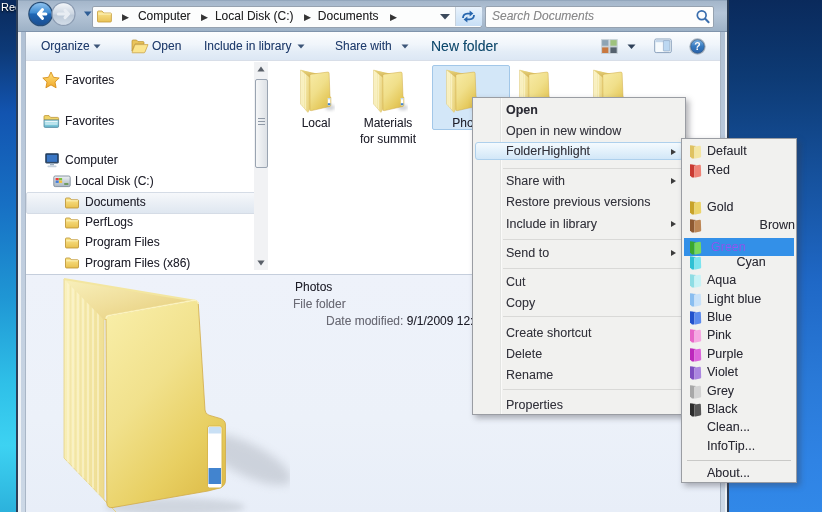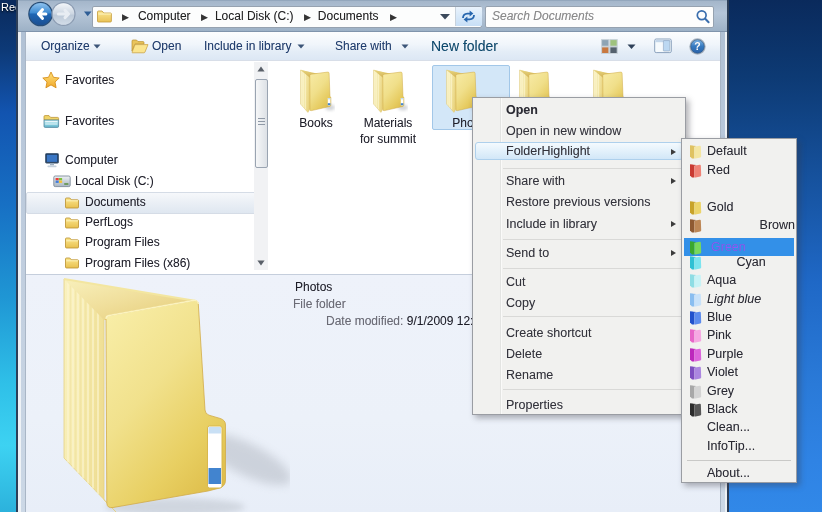--- a/index.html
+++ b/index.html
@@ -278,21 +278,21 @@
   </svg>
 <svg class="abs" style="left:445px;top:69px" width="36" height="44" viewBox="0 0 36 44">
     <use href="#folderstand"></use>
   </svg>
 <svg class="abs" style="left:518px;top:69px" width="36" height="44" viewBox="0 0 36 44">
     <use href="#folderstand"></use>
   </svg>
 <svg class="abs" style="left:592px;top:69px" width="36" height="44" viewBox="0 0 36 44">
     <use href="#folderstand"></use>
   </svg>
-<div class="abs txt" style="left:256px;top:116px;width:120px;text-align:center;font-size:12px;color:#1e1e28;">Books</div>
+<div class="abs txt" style="left:256px;top:116px;width:120px;text-align:center;font-size:12px;color:#1e1e28;">Local</div>
 <div class="abs txt" style="left:328px;top:116px;width:120px;text-align:center;font-size:12px;line-height:15.5px;color:#1e1e28;">Materials<br>for summit</div>
 <div class="abs txt" style="left:411px;top:116px;width:120px;text-align:center;font-size:12px;color:#1e1e28;">Photos</div>
 
 <svg class="abs" style="left:50px;top:274px" width="240" height="238" viewBox="0 0 240 238">
   <defs>
     <linearGradient id="bfbk" x1="0" y1="0" x2="1" y2="0.25">
       <stop offset="0" stop-color="#faf2c0"></stop>
         <stop offset="0.55" stop-color="#f3e6a2"></stop>
         <stop offset="1" stop-color="#ecd888"></stop>
     </linearGradient>
@@ -391,21 +391,21 @@
   <div class="si" style="top:113.7px;text-align:center;"><svg class="sfold" width="13" height="15" viewBox="0 0 13 15">
         <path d="M1 1.2 L5.4 2.2 L5.4 14.6 L3 14.6 L1 12.4 Z" fill="#2fc0d4"></path>
         <path d="M5.4 3.4 Q5.4 2.6 6.2 2.5 L10.8 1.8 Q11.8 1.7 11.85 2.7 L12.2 12.2 Q12.25 13.2 11.3 13.4 L6.6 14.5 Q5.4 14.8 5.4 13.6 Z" fill="#7ce4ef"></path>
         <path d="M1 1.2 L7.2 1.9 L5.5 2.9 Z" fill="#2fc0d4" opacity="0.8"></path>
       </svg>Cyan</div>
   <div class="si" style="top:132.1px;"><svg class="sfold" width="13" height="15" viewBox="0 0 13 15">
         <path d="M1 1.2 L5.4 2.2 L5.4 14.6 L3 14.6 L1 12.4 Z" fill="#8edde4"></path>
         <path d="M5.4 3.4 Q5.4 2.6 6.2 2.5 L10.8 1.8 Q11.8 1.7 11.85 2.7 L12.2 12.2 Q12.25 13.2 11.3 13.4 L6.6 14.5 Q5.4 14.8 5.4 13.6 Z" fill="#c8f3f6"></path>
         <path d="M1 1.2 L7.2 1.9 L5.5 2.9 Z" fill="#8edde4" opacity="0.8"></path>
       </svg>Aqua</div>
-  <div class="si" style="top:150.5px;font-style:italic;"><svg class="sfold" width="13" height="15" viewBox="0 0 13 15">
+  <div class="si" style="top:150.5px;"><svg class="sfold" width="13" height="15" viewBox="0 0 13 15">
         <path d="M1 1.2 L5.4 2.2 L5.4 14.6 L3 14.6 L1 12.4 Z" fill="#8abef0"></path>
         <path d="M5.4 3.4 Q5.4 2.6 6.2 2.5 L10.8 1.8 Q11.8 1.7 11.85 2.7 L12.2 12.2 Q12.25 13.2 11.3 13.4 L6.6 14.5 Q5.4 14.8 5.4 13.6 Z" fill="#c8e2fa"></path>
         <path d="M1 1.2 L7.2 1.9 L5.5 2.9 Z" fill="#8abef0" opacity="0.8"></path>
       </svg>Light blue</div>
   <div class="si" style="top:168.9px;"><svg class="sfold" width="13" height="15" viewBox="0 0 13 15">
         <path d="M1 1.2 L5.4 2.2 L5.4 14.6 L3 14.6 L1 12.4 Z" fill="#2251cc"></path>
         <path d="M5.4 3.4 Q5.4 2.6 6.2 2.5 L10.8 1.8 Q11.8 1.7 11.85 2.7 L12.2 12.2 Q12.25 13.2 11.3 13.4 L6.6 14.5 Q5.4 14.8 5.4 13.6 Z" fill="#5c8bed"></path>
         <path d="M1 1.2 L7.2 1.9 L5.5 2.9 Z" fill="#2251cc" opacity="0.8"></path>
       </svg>Blue</div>
   <div class="si" style="top:187.3px;"><svg class="sfold" width="13" height="15" viewBox="0 0 13 15">

